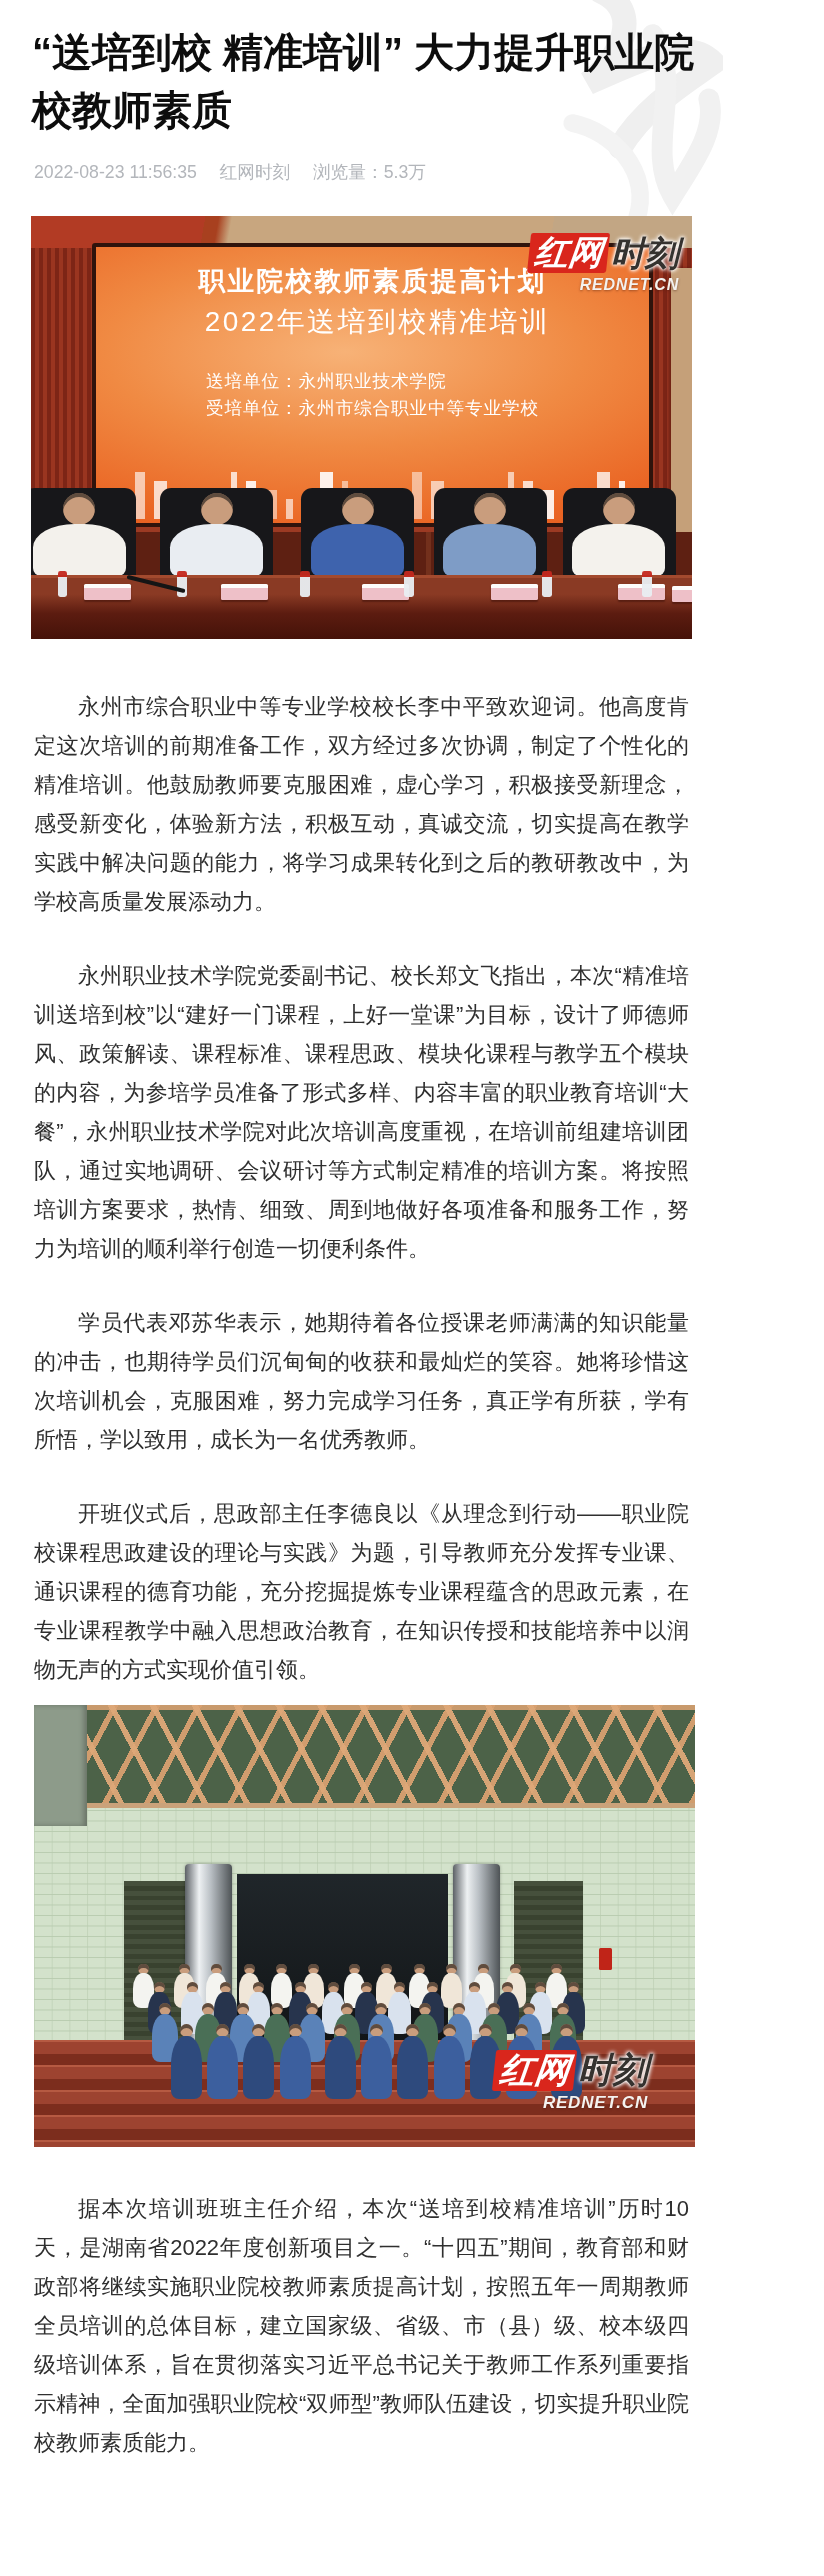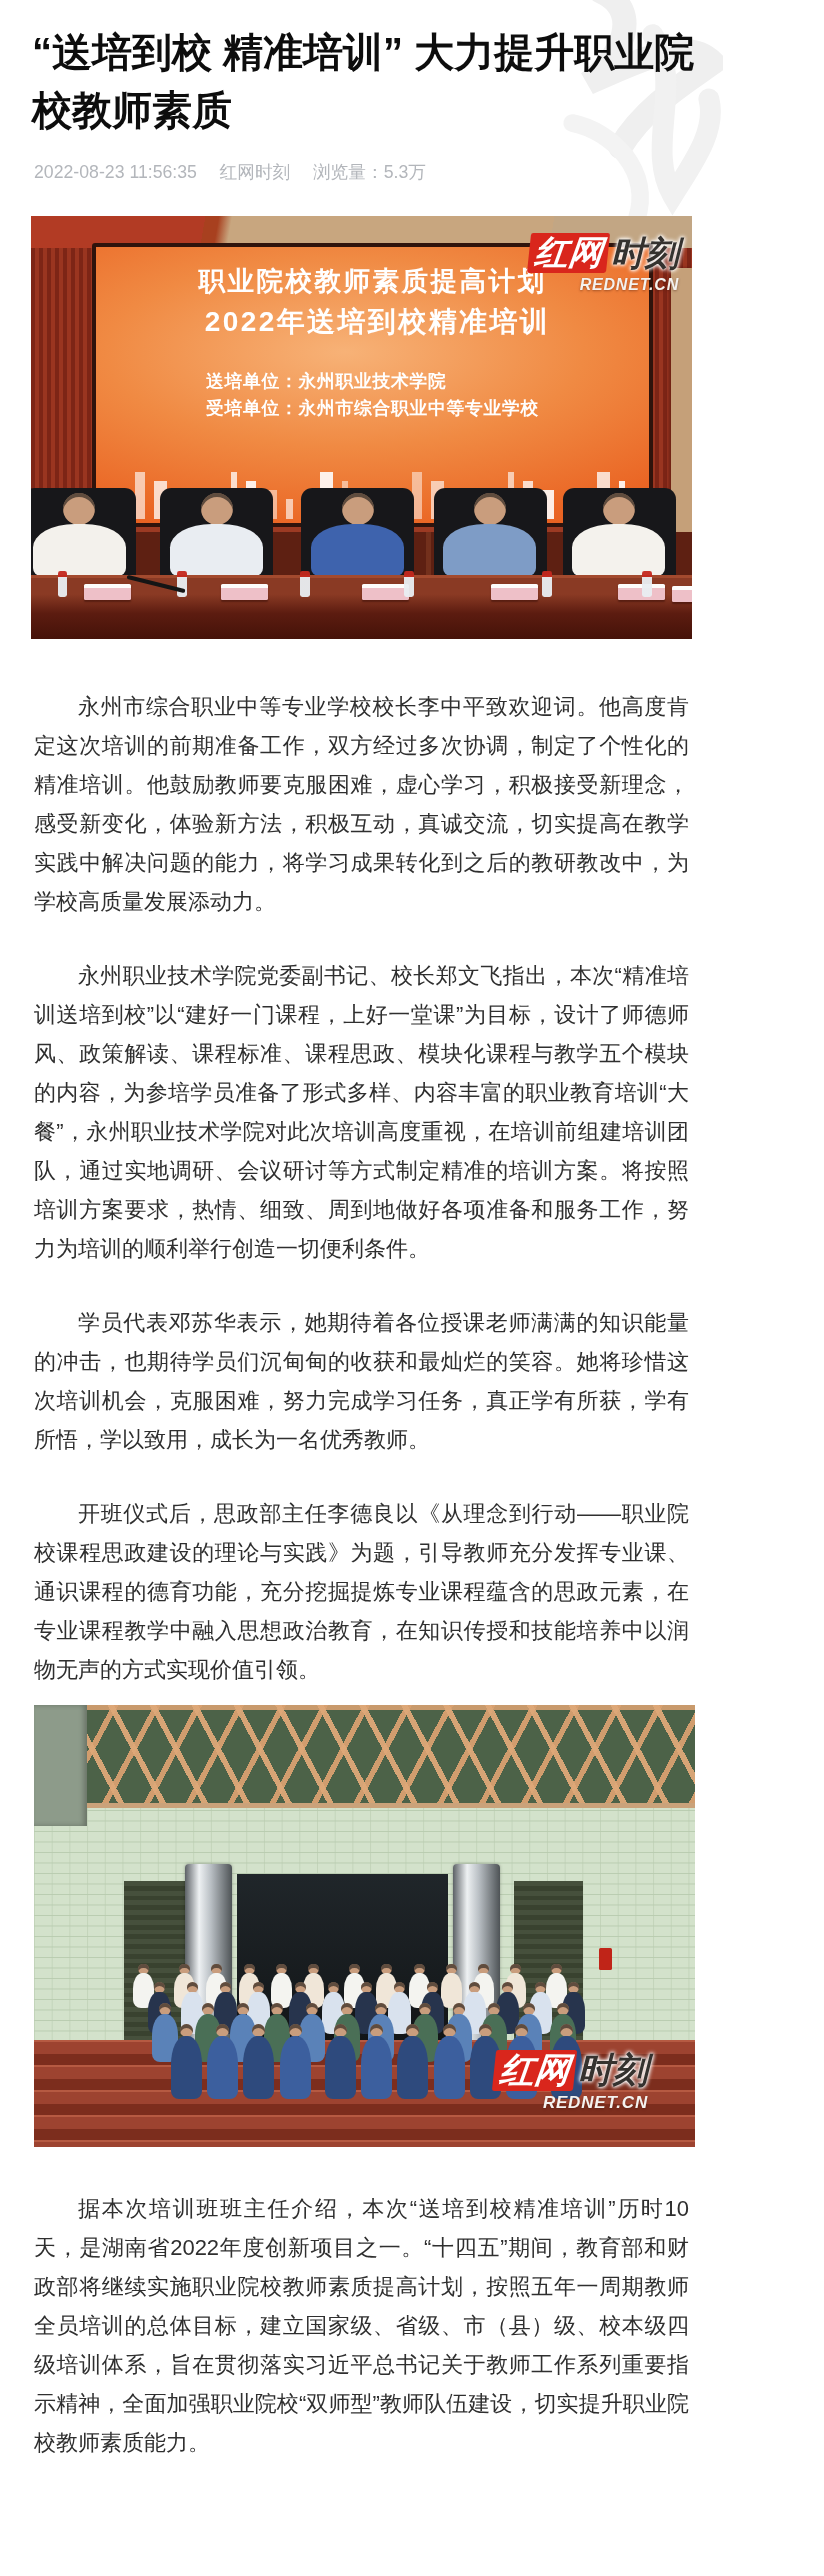--- a/index.html
+++ b/index.html
@@ -26,23 +26,23 @@
     background:repeating-linear-gradient(90deg,#7d2516 0 4px,#9a3520 4px 8px);}
   .p1-wall-right{position:absolute;top:32px;right:0;width:77px;height:338px;
     background:repeating-linear-gradient(90deg,#7d2516 0 4px,#9a3520 4px 8px);}
   .p1-col-right{position:absolute;top:52px;right:0;width:21px;height:316px;background:#c5a079;box-shadow:-2.4px 0 3.2px rgba(60,10,5,.5);}
   .p1-lowerwall{position:absolute;top:316px;left:0;width:100%;height:53px;
     background:repeating-linear-gradient(90deg,#5e2012 0 95px,#73301c 95px 100px);}
   .p1-screen{position:absolute;left:61px;top:27px;width:561px;height:284px;border:4.8px solid #2f130c;border-radius:3.2px;
     background:radial-gradient(120% 95% at 45% 38%,#f7b277 0%,#f08a43 36%,#ea6524 68%,#dd4f15 100%);
     text-align:center;color:#fff;overflow:hidden;}
   .scr-l1{margin-top:16px;font-size:26.6px;font-weight:700;letter-spacing:2.4px;}
-  .scr-l2{margin-top:4.8px;font-size:28px;font-weight:700;letter-spacing:2.4px;padding-left:10px;}
+  .scr-l2{margin-top:4.8px;font-size:28px;font-weight:400;letter-spacing:2.4px;padding-left:10px;}
   .scr-title{margin-top:27px;font-size:47px;font-weight:800;letter-spacing:22.6px;padding-left:22.6px;}
-  .scr-sub{margin-top:27px;display:inline-block;text-align:left;font-size:17.7px;font-weight:700;line-height:26.6px;letter-spacing:0.8px;}
+  .scr-sub{margin-top:27px;display:inline-block;text-align:left;font-size:17.7px;font-weight:400;line-height:26.6px;letter-spacing:0.8px;}
   .scr-skyline{position:absolute;bottom:3.2px;left:24px;right:24px;height:63px;display:flex;align-items:flex-end;justify-content:center;gap:8.9px;}
 
   
   .rednet-logo{position:absolute;text-align:right;line-height:1;z-index:6;}
   .rl-row{white-space:nowrap;font-style:italic;font-weight:900;}
   .rl-red{display:inline-block;background:#d9261c;color:#fff;padding:2.4px 5.6px 4px;transform:skewX(-6deg);border-radius:2.4px;}
   .rl-dark{display:inline-block;color:#35322f;margin-left:3.2px;text-shadow:0 0 2.4px #fff,0 0 4px #fff,0 0 4.8px #fff;}
   .rl-domain{margin-top:3.2px;color:#f4f2ef;font-style:italic;font-weight:700;letter-spacing:0.8px;text-shadow:0 0.8px 2.4px rgba(60,20,10,.45);}
   .logo-p1{top:17.7px;right:13px;}
   .logo-p1 .rl-row{font-size:34px;}

